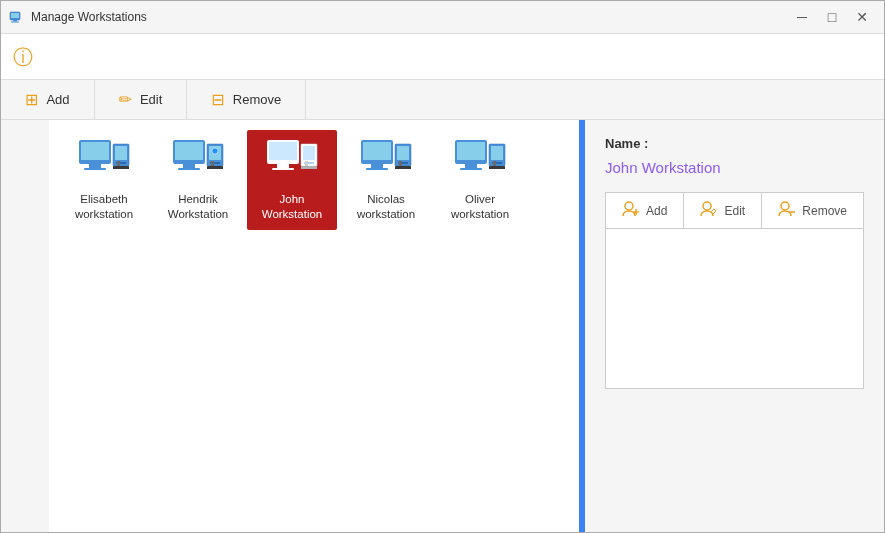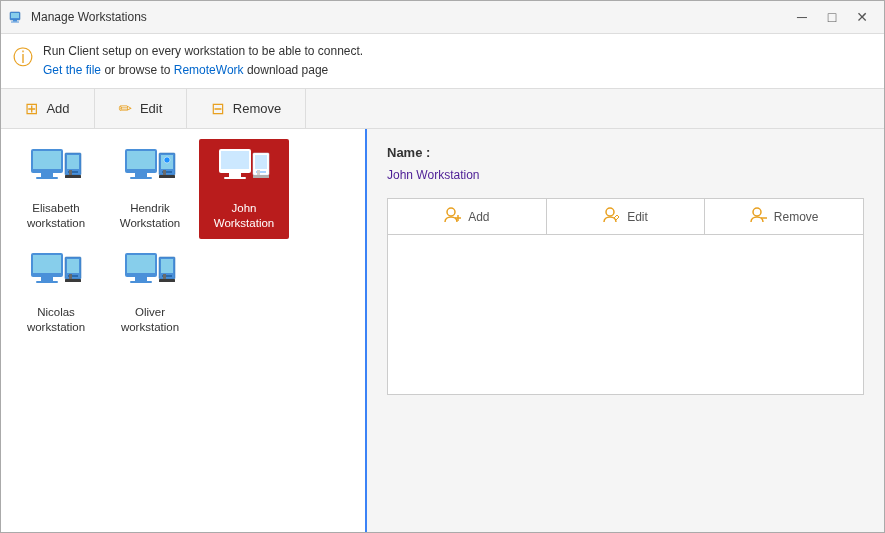--- a/index.html
+++ b/index.html
@@ -105,25 +105,26 @@
       font-size: 16px;
     }
 
     .main-content {
       display: flex;
       flex: 1;
       overflow: hidden;
     }
 
     .workstations-panel {
-      width: 366px;
-      border-right: 2px solid #3b82f6;
+      width: 536px;
+      border-right: 6px solid #3b82f6;
       background: #fff;
       padding: 10px;
       overflow-y: auto;
+      margin-left: 48px;
     }
     .workstations-grid {
       display: flex;
       flex-wrap: wrap;
       gap: 4px;
       align-content: flex-start;
     }
     .workstation-item {
       width: 90px;
       display: flex;
@@ -164,22 +165,22 @@
       gap: 8px;
       flex-direction: column;
     }
     .detail-label {
       font-weight: 600;
       font-size: 13px;
       color: #333;
       min-width: 120px;
     }
     .detail-value {
-      font-size: 12px;
-      color: #4c1d95;
+      font-size: 15px;
+      color: #8b5cf6;
     }
     .users-section {
       margin-top: 4px;
     }
     .users-title {
       font-weight: 600;
       font-size: 14px;
       color: #333;
       margin-bottom: 8px;
     }
@@ -231,27 +232,20 @@
     <span class="title-bar-title">Manage Workstations</span>
     <div class="title-bar-controls">
       <button class="title-bar-btn">─</button>
       <button class="title-bar-btn">□</button>
       <button class="title-bar-btn close">✕</button>
     </div>
   </div>
 
   <div class="info-bar">
     <span class="info-icon">ⓘ</span>
-    <div class="info-text">
-      <span>Run Client setup on every workstation to be able to connect.</span><br>
-      <a href="#">Get the file</a>
-      <span> or browse to </span>
-      <a href="#">RemoteWork</a>
-      <span> download page</span>
-    </div>
   </div>
 
   <div class="toolbar">
     <button class="toolbar-btn">
       <span class="toolbar-icon">⊞</span>
       <span>Add</span>
     </button>
     <button class="toolbar-btn">
       <span class="toolbar-icon">✏</span>
       <span>Edit</span>

